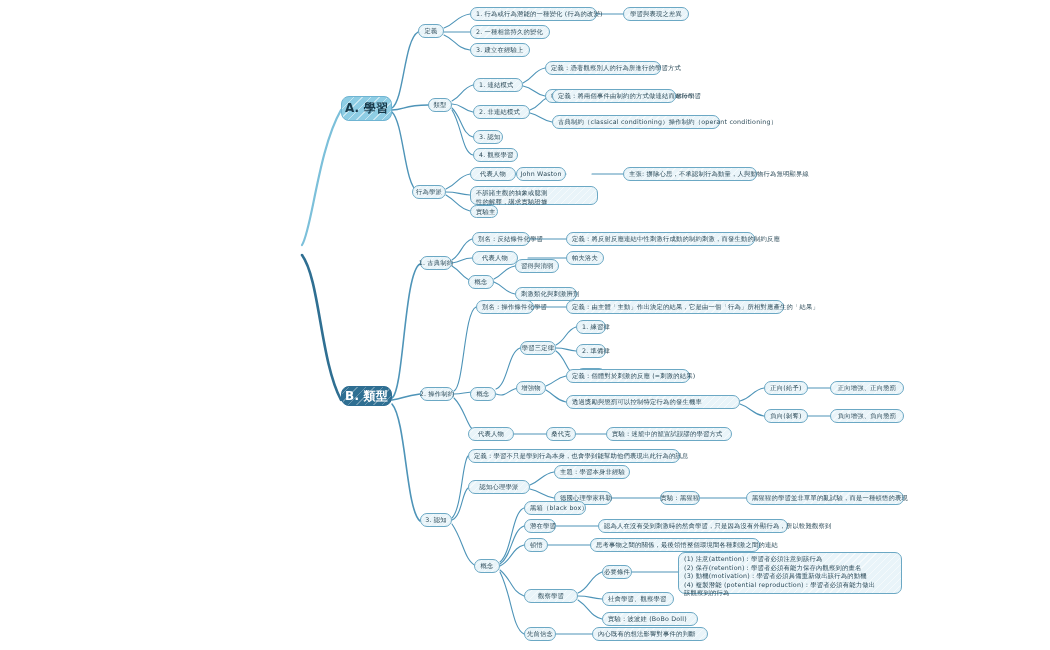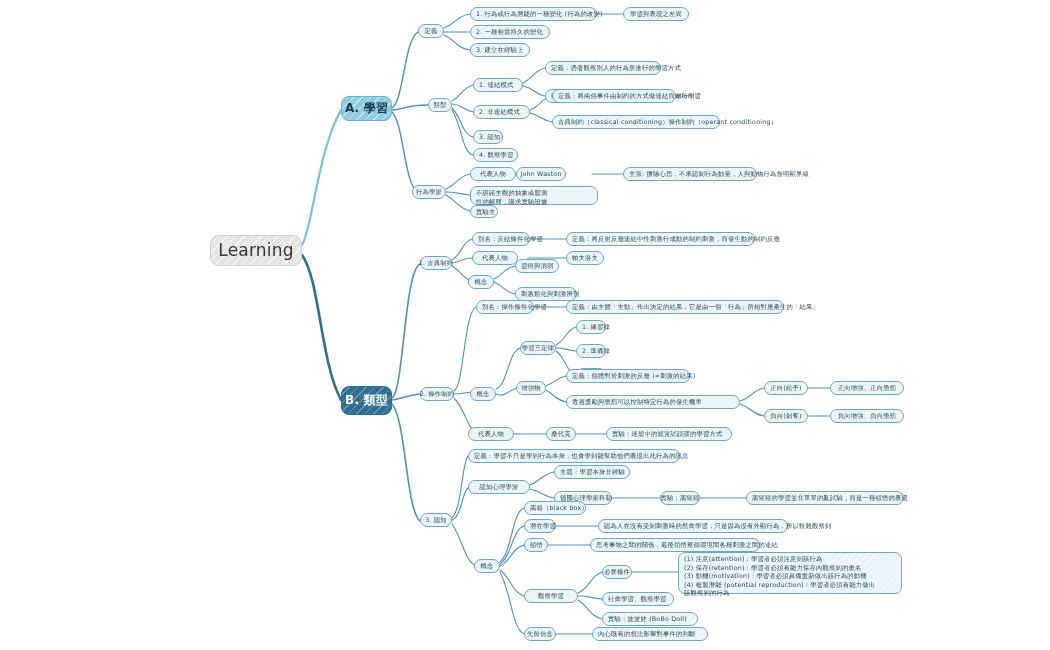--- a/index.html
+++ b/index.html
@@ -179,23 +179,20 @@
       <path d="M548,545 L590,545" stroke-width="1.1"></path>
       <path d="M556,634 L592,634" stroke-width="1.1"></path>
 
       <path d="M578,593 C590,588 590,576 602,572" stroke-width="1.1"></path>
       <path d="M578,596 C590,596 590,598 602,599" stroke-width="1.1"></path>
       <path d="M578,600 C590,608 590,616 602,619" stroke-width="1.1"></path>
       <path d="M632,572 L678,572" stroke-width="1.1"></path>
     </g>
   </svg>
 
-  <div class="node n-root" style="left:210px;top:235px;width:92px;height:31px;">
-    <span>Learning</span>
-  </div>
 
   <div class="node n-b1" style="left:341px;top:96px;width:51px;height:25px;">
     <span>A. 學習</span>
   </div>
 
   <div class="node n-s" style="left:418px;top:24px;width:26px;height:14px;justify-content:center;">
     <span>定義</span>
   </div>
   <div class="node n-s" style="left:470px;top:7px;width:127px;height:14px;">
     <span>1. 行為或行為潛能的一種變化 (行為的改變)</span>
@@ -254,21 +251,21 @@
     <span>主張: 摒除心思，不承認制行為動量，人與動物行為無明顯界線</span>
   </div>
   <div class="node n-s multi" style="left:470px;top:186px;width:128px;height:19px;">
     <span style="white-space:pre-line;">不訴諸主觀的抽象或臆測
 性的解釋，講求實驗證據</span>
   </div>
   <div class="node n-s" style="left:470px;top:205px;width:28px;height:13px;">
     <span>實驗主</span>
   </div>
 
-  <div class="node n-b2" style="left:341px;top:386px;width:51px;height:29px;">
+  <div class="node n-b2" style="left:341px;top:386px;width:51px;height:20px;">
     <span>B. 類型</span>
   </div>
 
   <div class="node n-s" style="left:420px;top:256px;width:32px;height:14px;justify-content:center;">
     <span>1. 古典制約</span>
   </div>
   <div class="node n-s" style="left:472px;top:232px;width:58px;height:14px;">
     <span>別名：反結條件化學習</span>
   </div>
   <div class="node n-s" style="left:566px;top:232px;width:189px;height:14px;">

